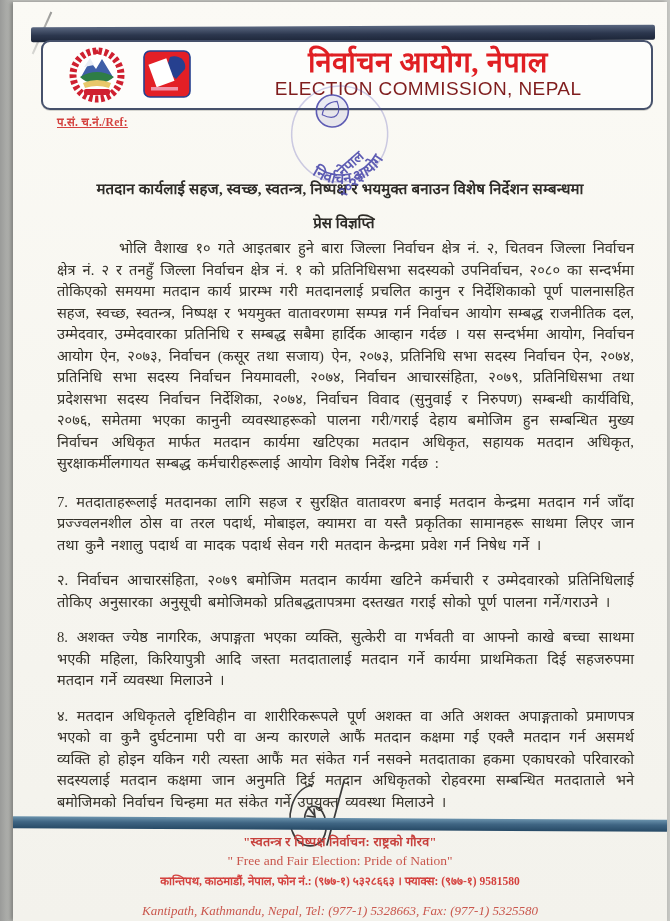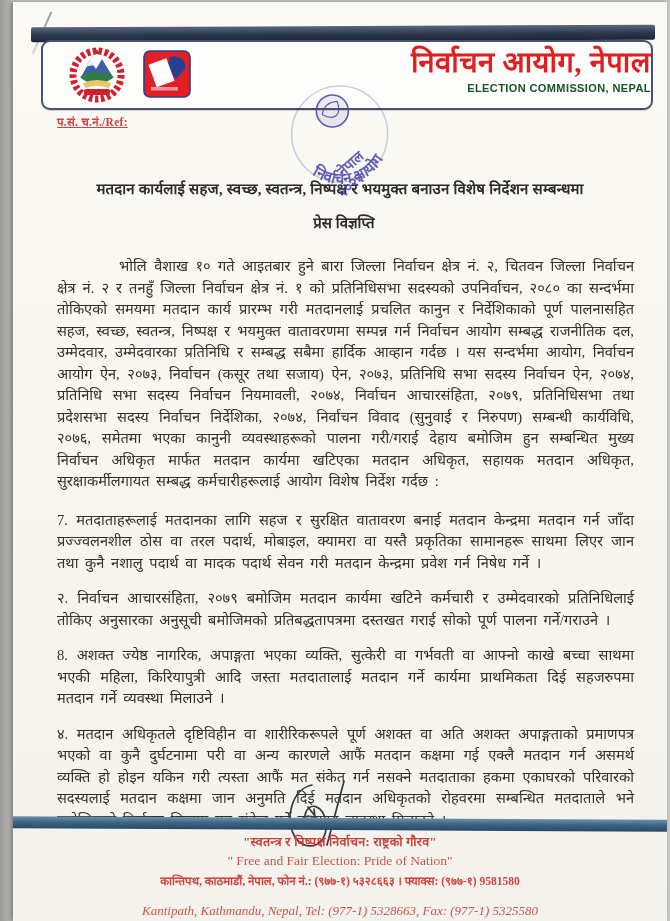--- a/index.html
+++ b/index.html
@@ -24,41 +24,41 @@
     transform:rotate(-.25deg);border-radius:2px;
   }
   
   .header-box{
     position:absolute;left:28px;right:14px;top:38px;height:66px;
     background:#fdfdfb;border:2px solid #46516b;border-radius:9px;
     box-shadow:0 1px 0 rgba(0,0,0,.15);
   }
   .coat{position:absolute;left:24px;top:3px;width:60px;height:58px;}
   .ec-logo{position:absolute;left:100px;top:8px;width:48px;height:48px;}
-  .head-titles{position:absolute;left:162px;top:4px;right:0;text-align:right;}
+  .head-titles{position:absolute;left:162px;top:4px;right:0;text-align:center;}
   .title-np{
     font-size:29px;line-height:33px;font-weight:bold;color:#e01f23;
     font-family:"Liberation Serif", serif;letter-spacing:.5px;white-space:nowrap;
   }
   .title-en{
-    font-size:11px;line-height:19px;font-weight:bold;color:#14532d;
+    font-size:19px;line-height:19px;font-weight:normal;color:#7f1d1d;
     font-family:"Liberation Sans", sans-serif;letter-spacing:.4px;white-space:nowrap;
   }
   .ref-line{position:absolute;left:44px;top:112px;font-size:11.5px;color:#d4413e;font-weight:bold;letter-spacing:.3px;text-decoration:underline;}
   
   .stamp{position:absolute;left:272px;top:78px;width:120px;height:120px;transform:rotate(-42deg);opacity:.88;}
   .stamp text{fill:#4947ab;font-weight:bold;}
   .stamp .ring{stroke:rgba(73,71,171,.30);fill:none;stroke-width:1.5;}
   .stamp .emb{stroke:#4947ab;fill:rgba(73,71,171,.12);stroke-width:1.6;}
   .stamp .emb2{stroke:#4947ab;fill:none;stroke-width:1.2;}
   
   .doc-title{margin:0;padding:176px 48px 0 48px;text-align:center;font-size:15px;font-weight:600;color:#2e2c28;letter-spacing:.2px;}
   .doc-subtitle{margin:0;padding:14px 0 0 8px;text-align:center;font-size:15px;font-weight:600;color:#2e2c28;}
   .body-text{
-    position:absolute;left:44px;right:33px;top:254px;
+    position:absolute;left:44px;right:33px;top:236px;
     font-size:14.6px;line-height:21.5px;color:#343129;
     text-align:justify;word-spacing:3px;
   }
   .intro{text-indent:62px;margin:0 0 17px 0;}
   .direct-item{margin:0 0 14px 0;}
   
   .signature{position:absolute;left:265px;top:775px;width:80px;height:78px;}
   .signature path{stroke:#3a3a3a;fill:none;stroke-width:1.7;stroke-linecap:round;}
   
   .band-bottom{

